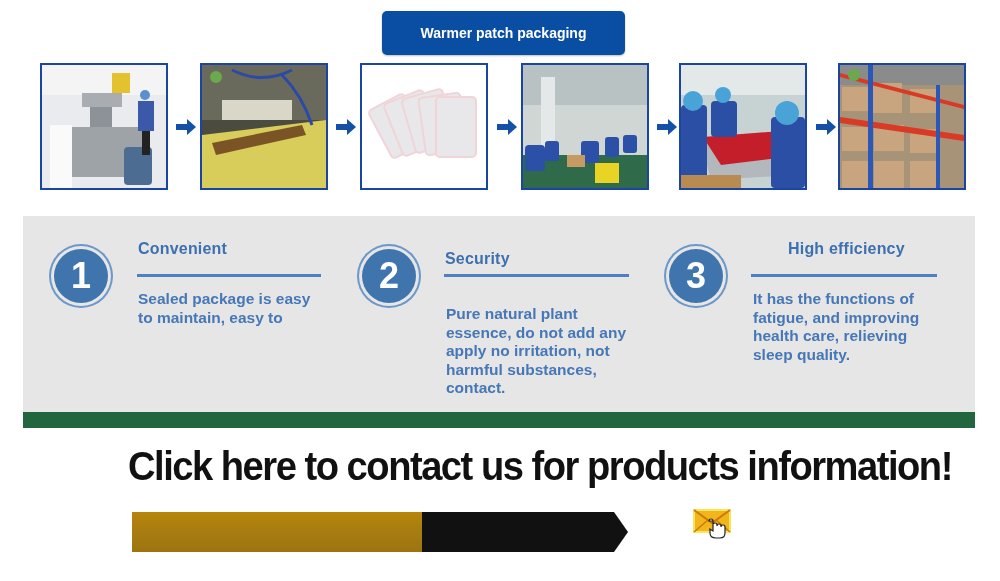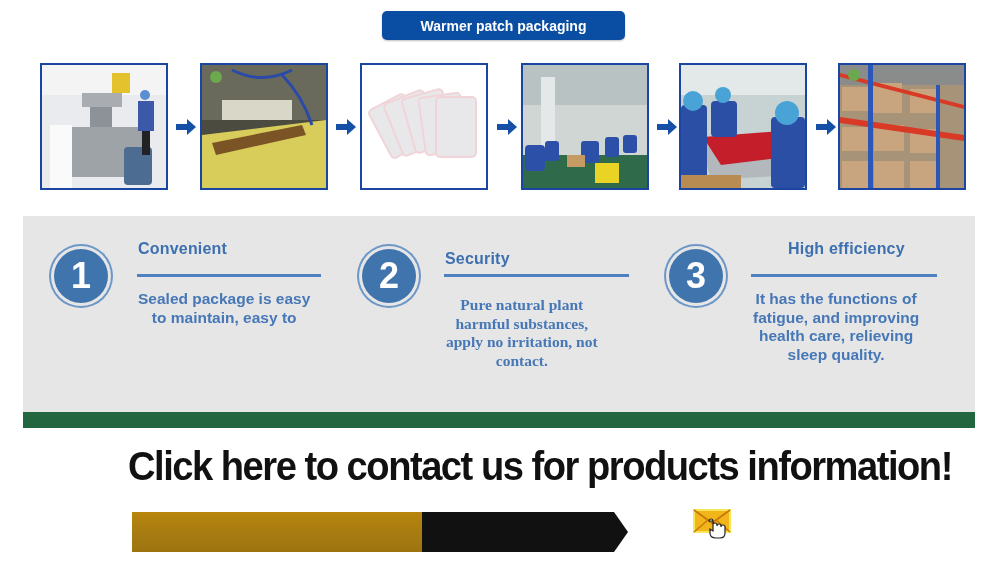--- a/index.html
+++ b/index.html
@@ -1,26 +1,26 @@
 <!DOCTYPE html>
 <html><head>
 <meta charset="utf-8">
 <style>
   html,body{margin:0;padding:0;background:#fff;}
   body{width:1000px;height:581px;position:relative;overflow:hidden;font-family:"Liberation Sans",sans-serif;}
-  .title-pill{position:absolute;left:382px;top:11px;width:243px;height:29px;background:#0a4ea3;border-radius:5px;color:#fff;font-weight:bold;font-size:14px;display:flex;align-items:center;justify-content:center;box-shadow:0 1px 2px rgba(0,0,0,.25);}
+  .title-pill{position:absolute;left:382px;top:11px;width:243px;height:44px;background:#0a4ea3;border-radius:5px;color:#fff;font-weight:bold;font-size:14px;display:flex;align-items:center;justify-content:center;box-shadow:0 1px 2px rgba(0,0,0,.25);}
   .step{position:absolute;top:63px;width:128px;height:127px;border:2px solid #1a45a0;box-sizing:border-box;overflow:hidden;}
   .arrow{position:absolute;top:119px;width:20px;height:16px;}
   .scene{position:absolute;inset:0;}
   .panel{position:absolute;left:23px;top:216px;width:952px;height:196px;background:#e6e6e6;}
   .greenbar{position:absolute;left:23px;top:412px;width:952px;height:16px;background:#226640;}
   .badge{position:absolute;width:54px;height:54px;border-radius:50%;background:#3f74ad;box-shadow:0 0 0 3px #e6e6e6,0 0 0 5px #6d97c6;color:#fff;font-weight:bold;font-size:36px;display:flex;align-items:center;justify-content:center;}
   .feat-title{position:absolute;color:#3d70b0;font-size:16px;font-weight:bold;white-space:nowrap;letter-spacing:0.2px;}
   .feat-rule{position:absolute;height:3px;background:#4f80c0;}
-  .feat-desc{position:absolute;color:#4677b6;font-size:15.5px;font-weight:bold;line-height:18.5px;text-align:center;}
+  .feat-desc{position:absolute;color:#4677b6;font-size:15.5px;font-weight:bold;line-height:18.5px;}
   .cta-text{position:absolute;left:128px;top:443px;font-family:"Liberation Sans",sans-serif;font-weight:bold;font-size:41px;color:#111;letter-spacing:-1.6px;transform:scaleX(0.93);transform-origin:left top;white-space:nowrap;}
   .bar-gold{position:absolute;left:132px;top:512px;width:290px;height:40px;background:linear-gradient(180deg,#b8860b,#a87c12 50%,#9c740f);}
   .bar-black{position:absolute;left:422px;top:512px;width:192px;height:40px;background:#111;}
   .bar-tip{position:absolute;left:614px;top:512px;width:0;height:0;border-top:20px solid transparent;border-bottom:20px solid transparent;border-left:14px solid #111;}
   .mail{position:absolute;left:693px;top:507px;width:40px;height:32px;}
 </style>
 </head>
 <body>
 
 
@@ -166,24 +166,25 @@
   </div>
 </div>
 
 
 <div>
   <div class="badge" style="left:362px;top:249px;">
       <span>2</span>
     </div>
   <div class="feat-title" style="left:445px;top:250px;">Security</div>
   <div class="feat-rule" style="left:444px;top:274px;width:185px;"></div>
-  <div class="feat-desc" style="left:446px;top:296px;font-family:Liberation Serif, serif;">
+  <div class="feat-desc" style="left:446px;top:305px;">
     <div>Pure natural plant</div>
+    <div>essence, do not add any</div>
+    <div>apply no irritation, not</div>
     <div>harmful substances,</div>
-    <div>apply no irritation, not</div>
     <div>contact.</div>
   </div>
 </div>
 
 
 <div>
   <div class="badge" style="left:669px;top:249px;">
       <span>3</span>
     </div>
   <div class="feat-title" style="left:752px;top:240px;margin-left:36px;">High efficiency</div>

